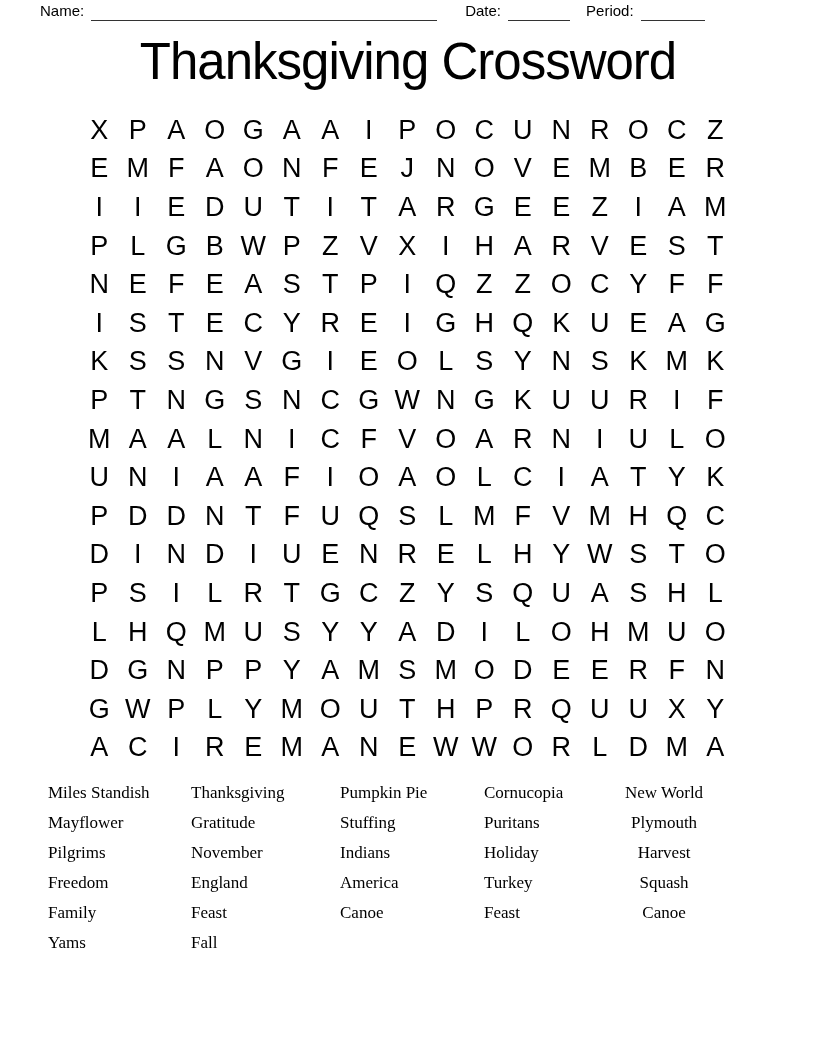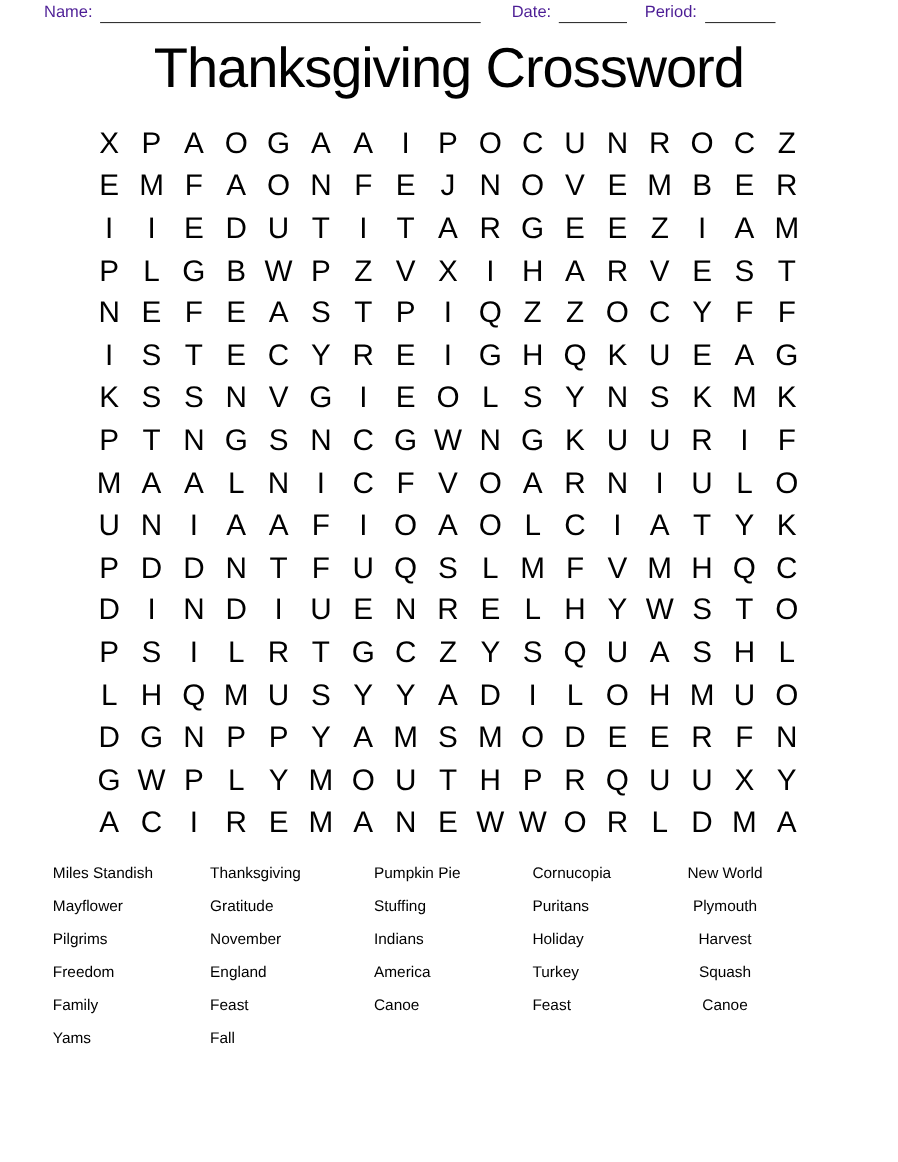--- a/index.html
+++ b/index.html
@@ -15,21 +15,21 @@
 
   
   .header {
     position: absolute;
     top: 2px;
     left: 40px;
     right: 40px;
     display: flex;
     align-items: flex-end;
     font-size: 15px;
-    color: #4c1d95;
+    color: #000000;
   }
   .hdr-label { white-space: nowrap; padding-bottom: 2px; }
   .hdr-line {
     border-bottom: 1.5px solid #333;
     height: 18px;
     margin-left: 7px;
   }
   .line-name   { width: 346px; }
   .line-date   { width: 62px; }
   .line-period { width: 64px; }
@@ -66,21 +66,22 @@
     line-height: 1;
     color: #000;
   }
 
   
   .words {
     position: absolute;
     top: 778px;
     left: 48px;
     display: flex;
-    font-size: 14px;
+    font-size: 17px;
+    font-family: Liberation Serif, serif;
   }
   .word-col { display: flex; flex-direction: column; }
   .word-col .word { line-height: 30px; white-space: nowrap; }
   .wc-0 { width: 143px; }
   .wc-1 { width: 149px; }
   .wc-2 { width: 144px; }
   .wc-3 { width: 141px; }
   .wc-4 { width: auto; align-items: center;  }
 </style>
 </head>

